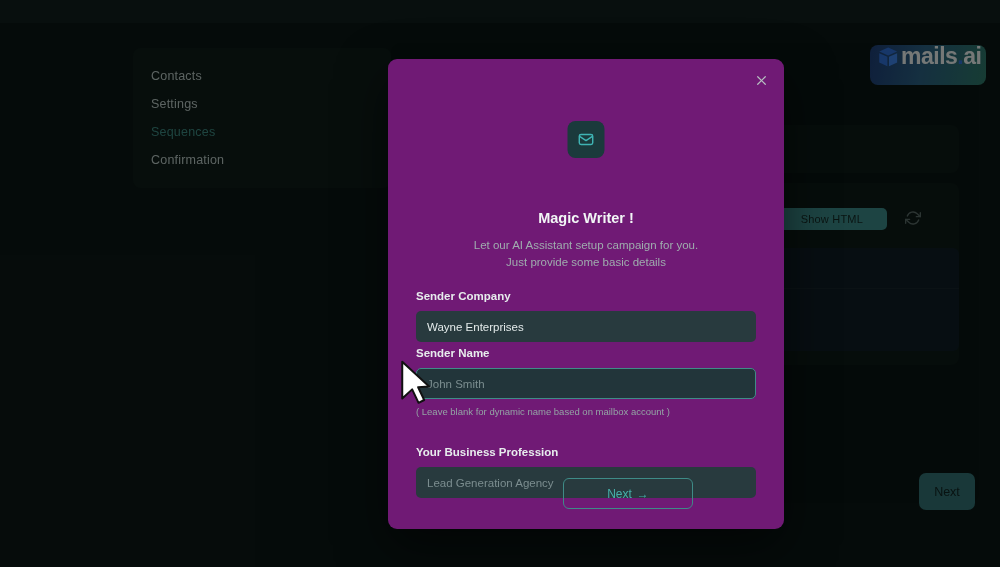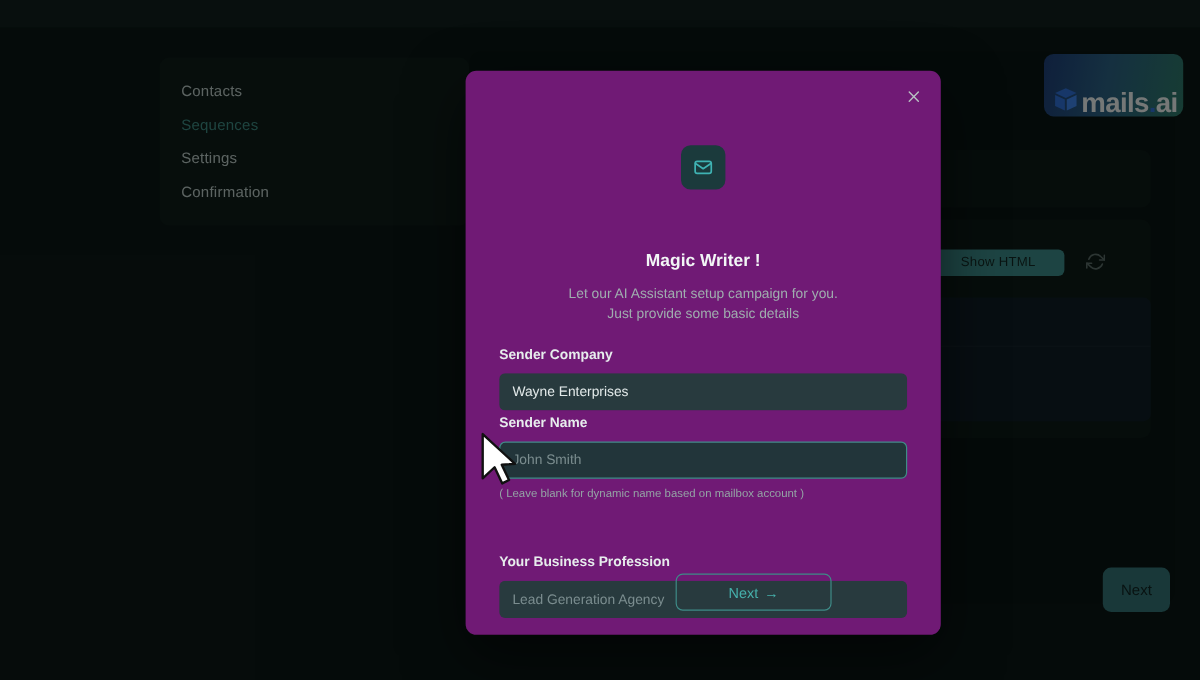--- a/index.html
+++ b/index.html
@@ -137,25 +137,25 @@
     font-size: 12.5px;
     border: none;
     border-radius: 7px;
     font-family: "Liberation Sans", sans-serif;
   }
 
   
   .logo {
     position: absolute;
     right: 14px; top: 22px;
-    width: 116px; height: 52px;
+    width: 116px; height: 40px;
     border-radius: 8px;
     background: linear-gradient(100deg, #1d3a7a 0%, #2a5f86 45%, #2f7b6a 100%);
     display: flex;
-    align-items: flex-end;
+    align-items: flex-start;
     padding-left: 6px;
     overflow: hidden;
   }
   .logo-mark {
     position: relative;
     width: 26px; height: 26px;
     flex: 0 0 26px;
     margin-right: 1px;
   }
   .logo-text {
@@ -228,21 +228,21 @@
     top: 178px; left: 24px; right: 24px;
     text-align: center;
     font-size: 11.5px;
     line-height: 17px;
     color: #9fadae;
   }
 
   .field-group { position: absolute; left: 28px; right: 28px; }
   .g1 { top: 231px; }
   .g2 { top: 288px; }
-  .g3 { top: 404px; }
+  .g3 { top: 387px; }
 
   .field-label {
     font-size: 11.5px;
     font-weight: bold;
     color: #e7eded;
     margin-bottom: 9px;
     display: block;
   }
 
   .field-input {
@@ -295,25 +295,25 @@
 </style>
 </head>
 <body>
 
 <div id="app">
 
   <div class="bg-sidebar">
     <div class="nav-item">
       <span>Contacts</span>
     </div>
+    <div class="nav-item">
+      <span>Settings</span>
+    </div>
     <div class="nav-item active">
       <span>Sequences</span>
-    </div>
-    <div class="nav-item">
-      <span>Settings</span>
     </div>
     <div class="nav-item">
       <span>Confirmation</span>
     </div>
   </div>
 
   <div class="bg-main">
 
     <div class="bg-card-top"></div>
 

